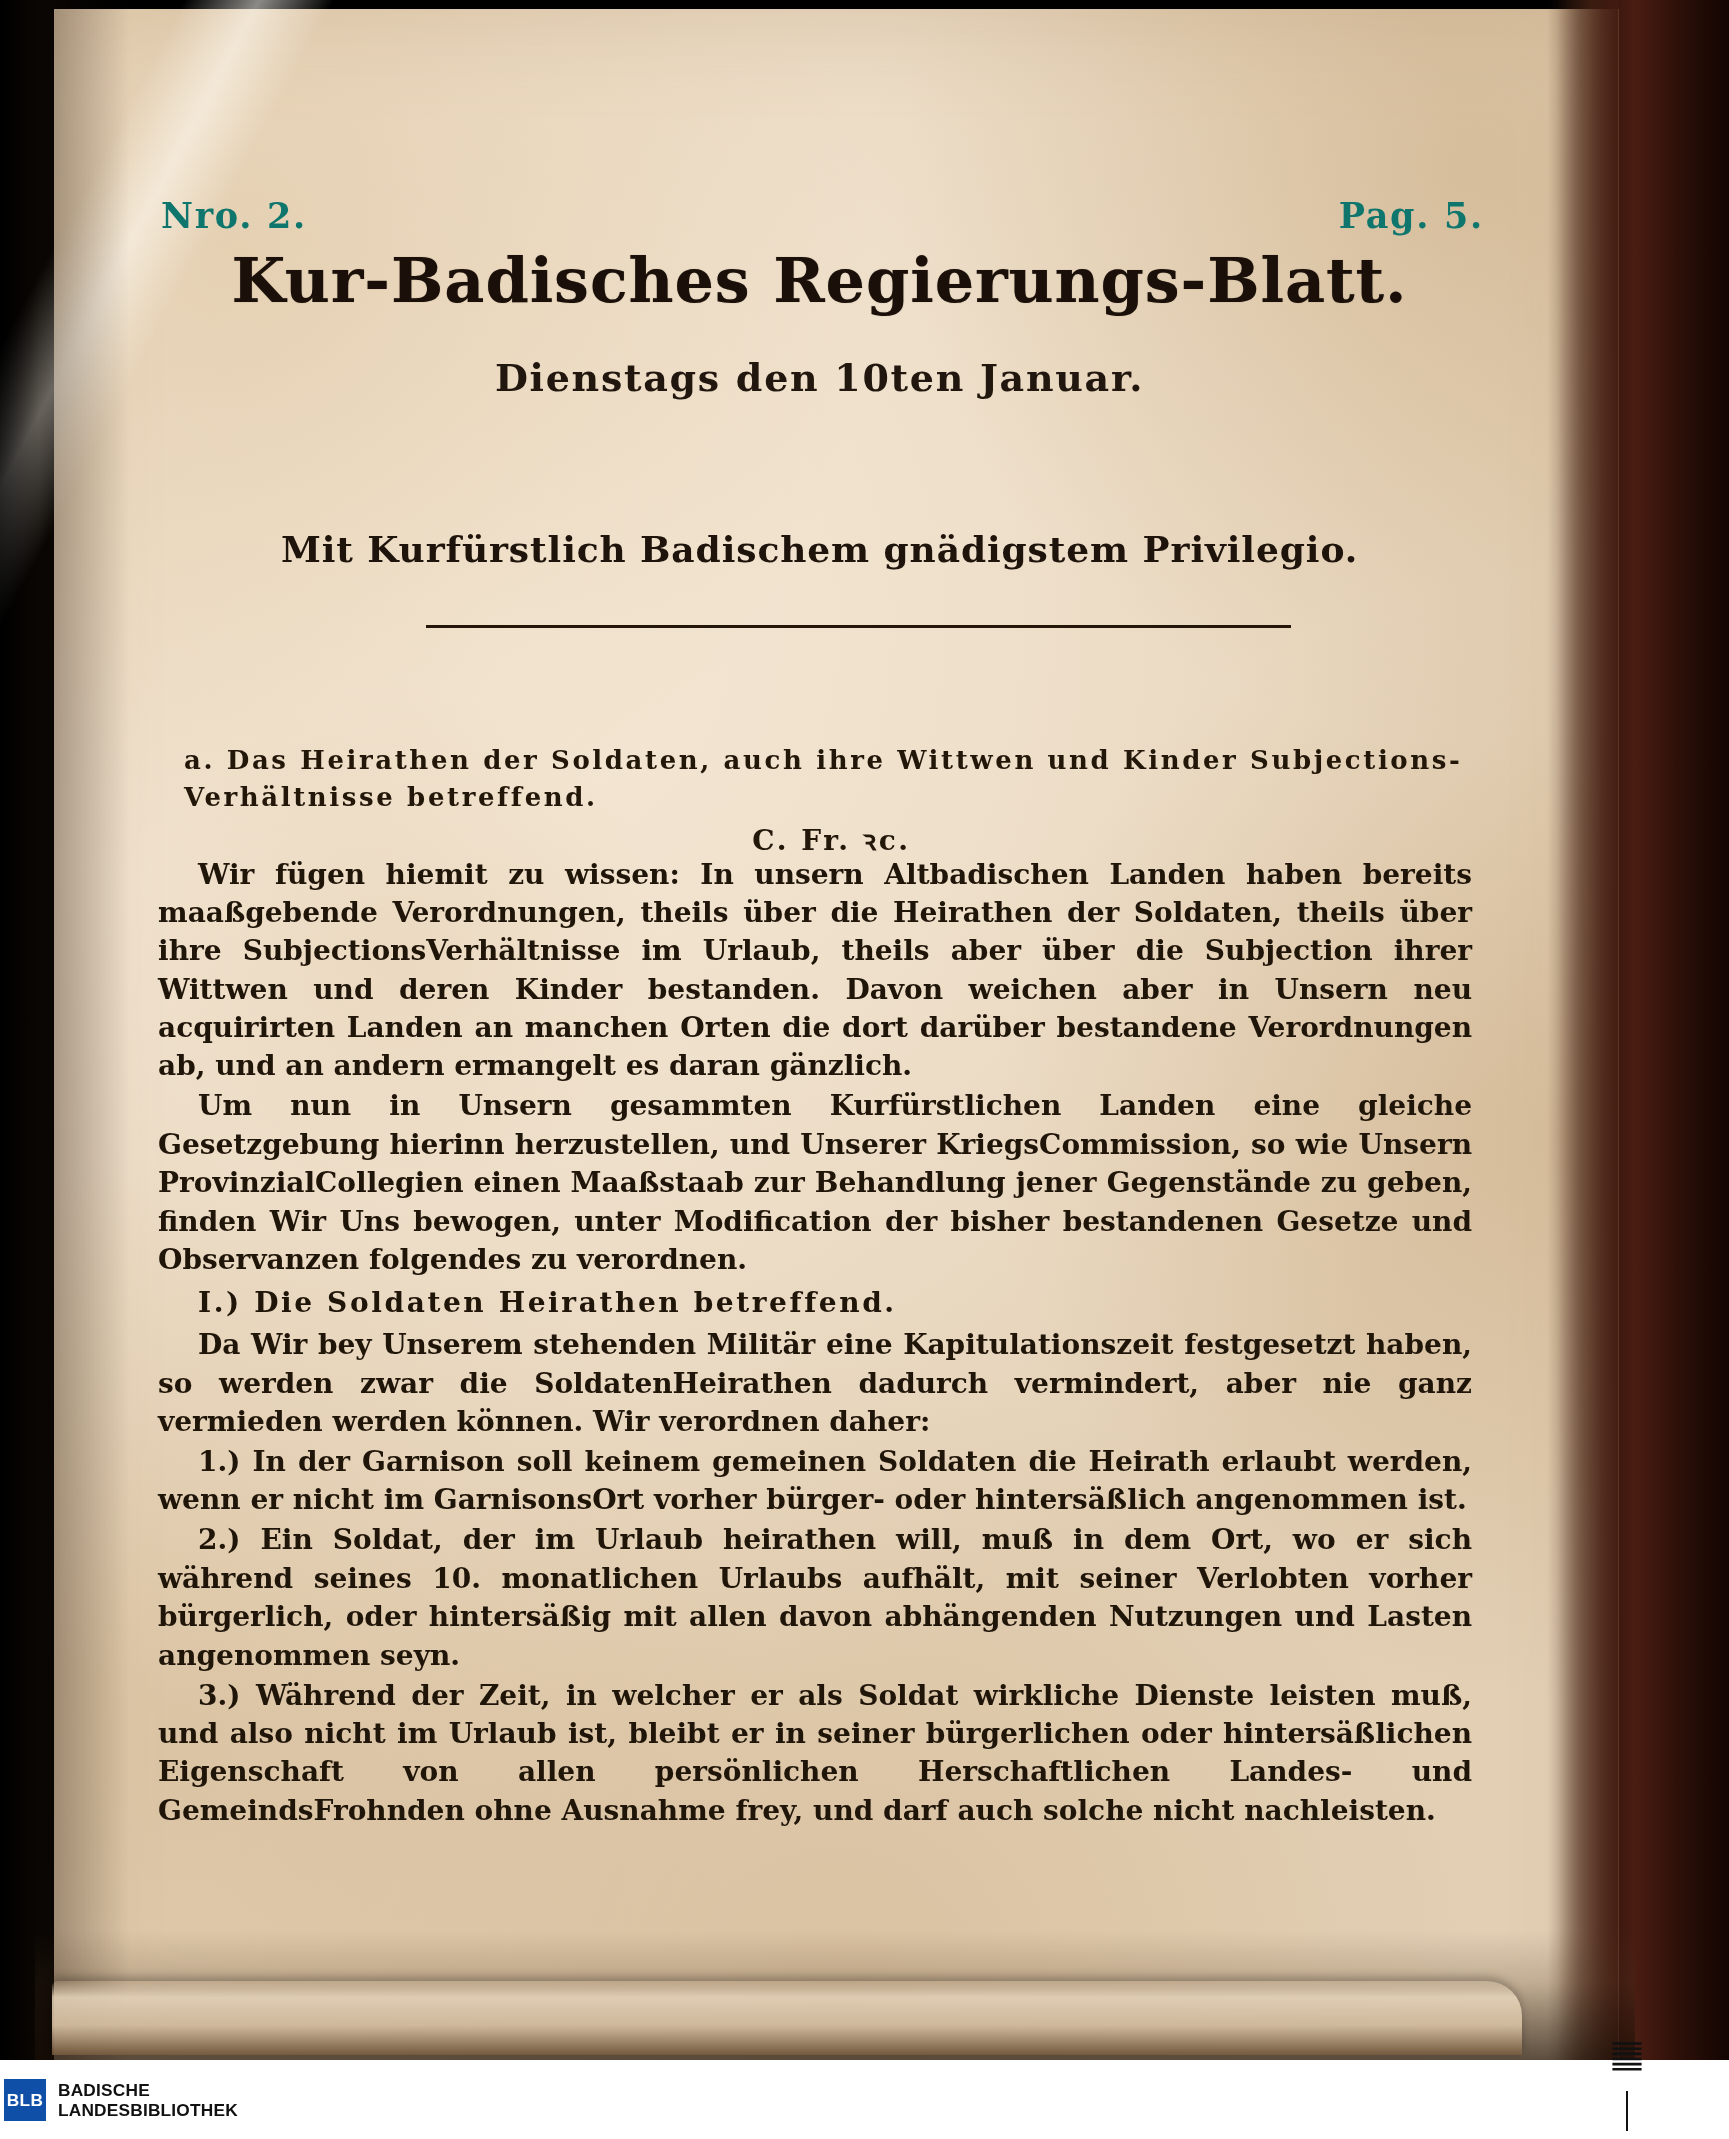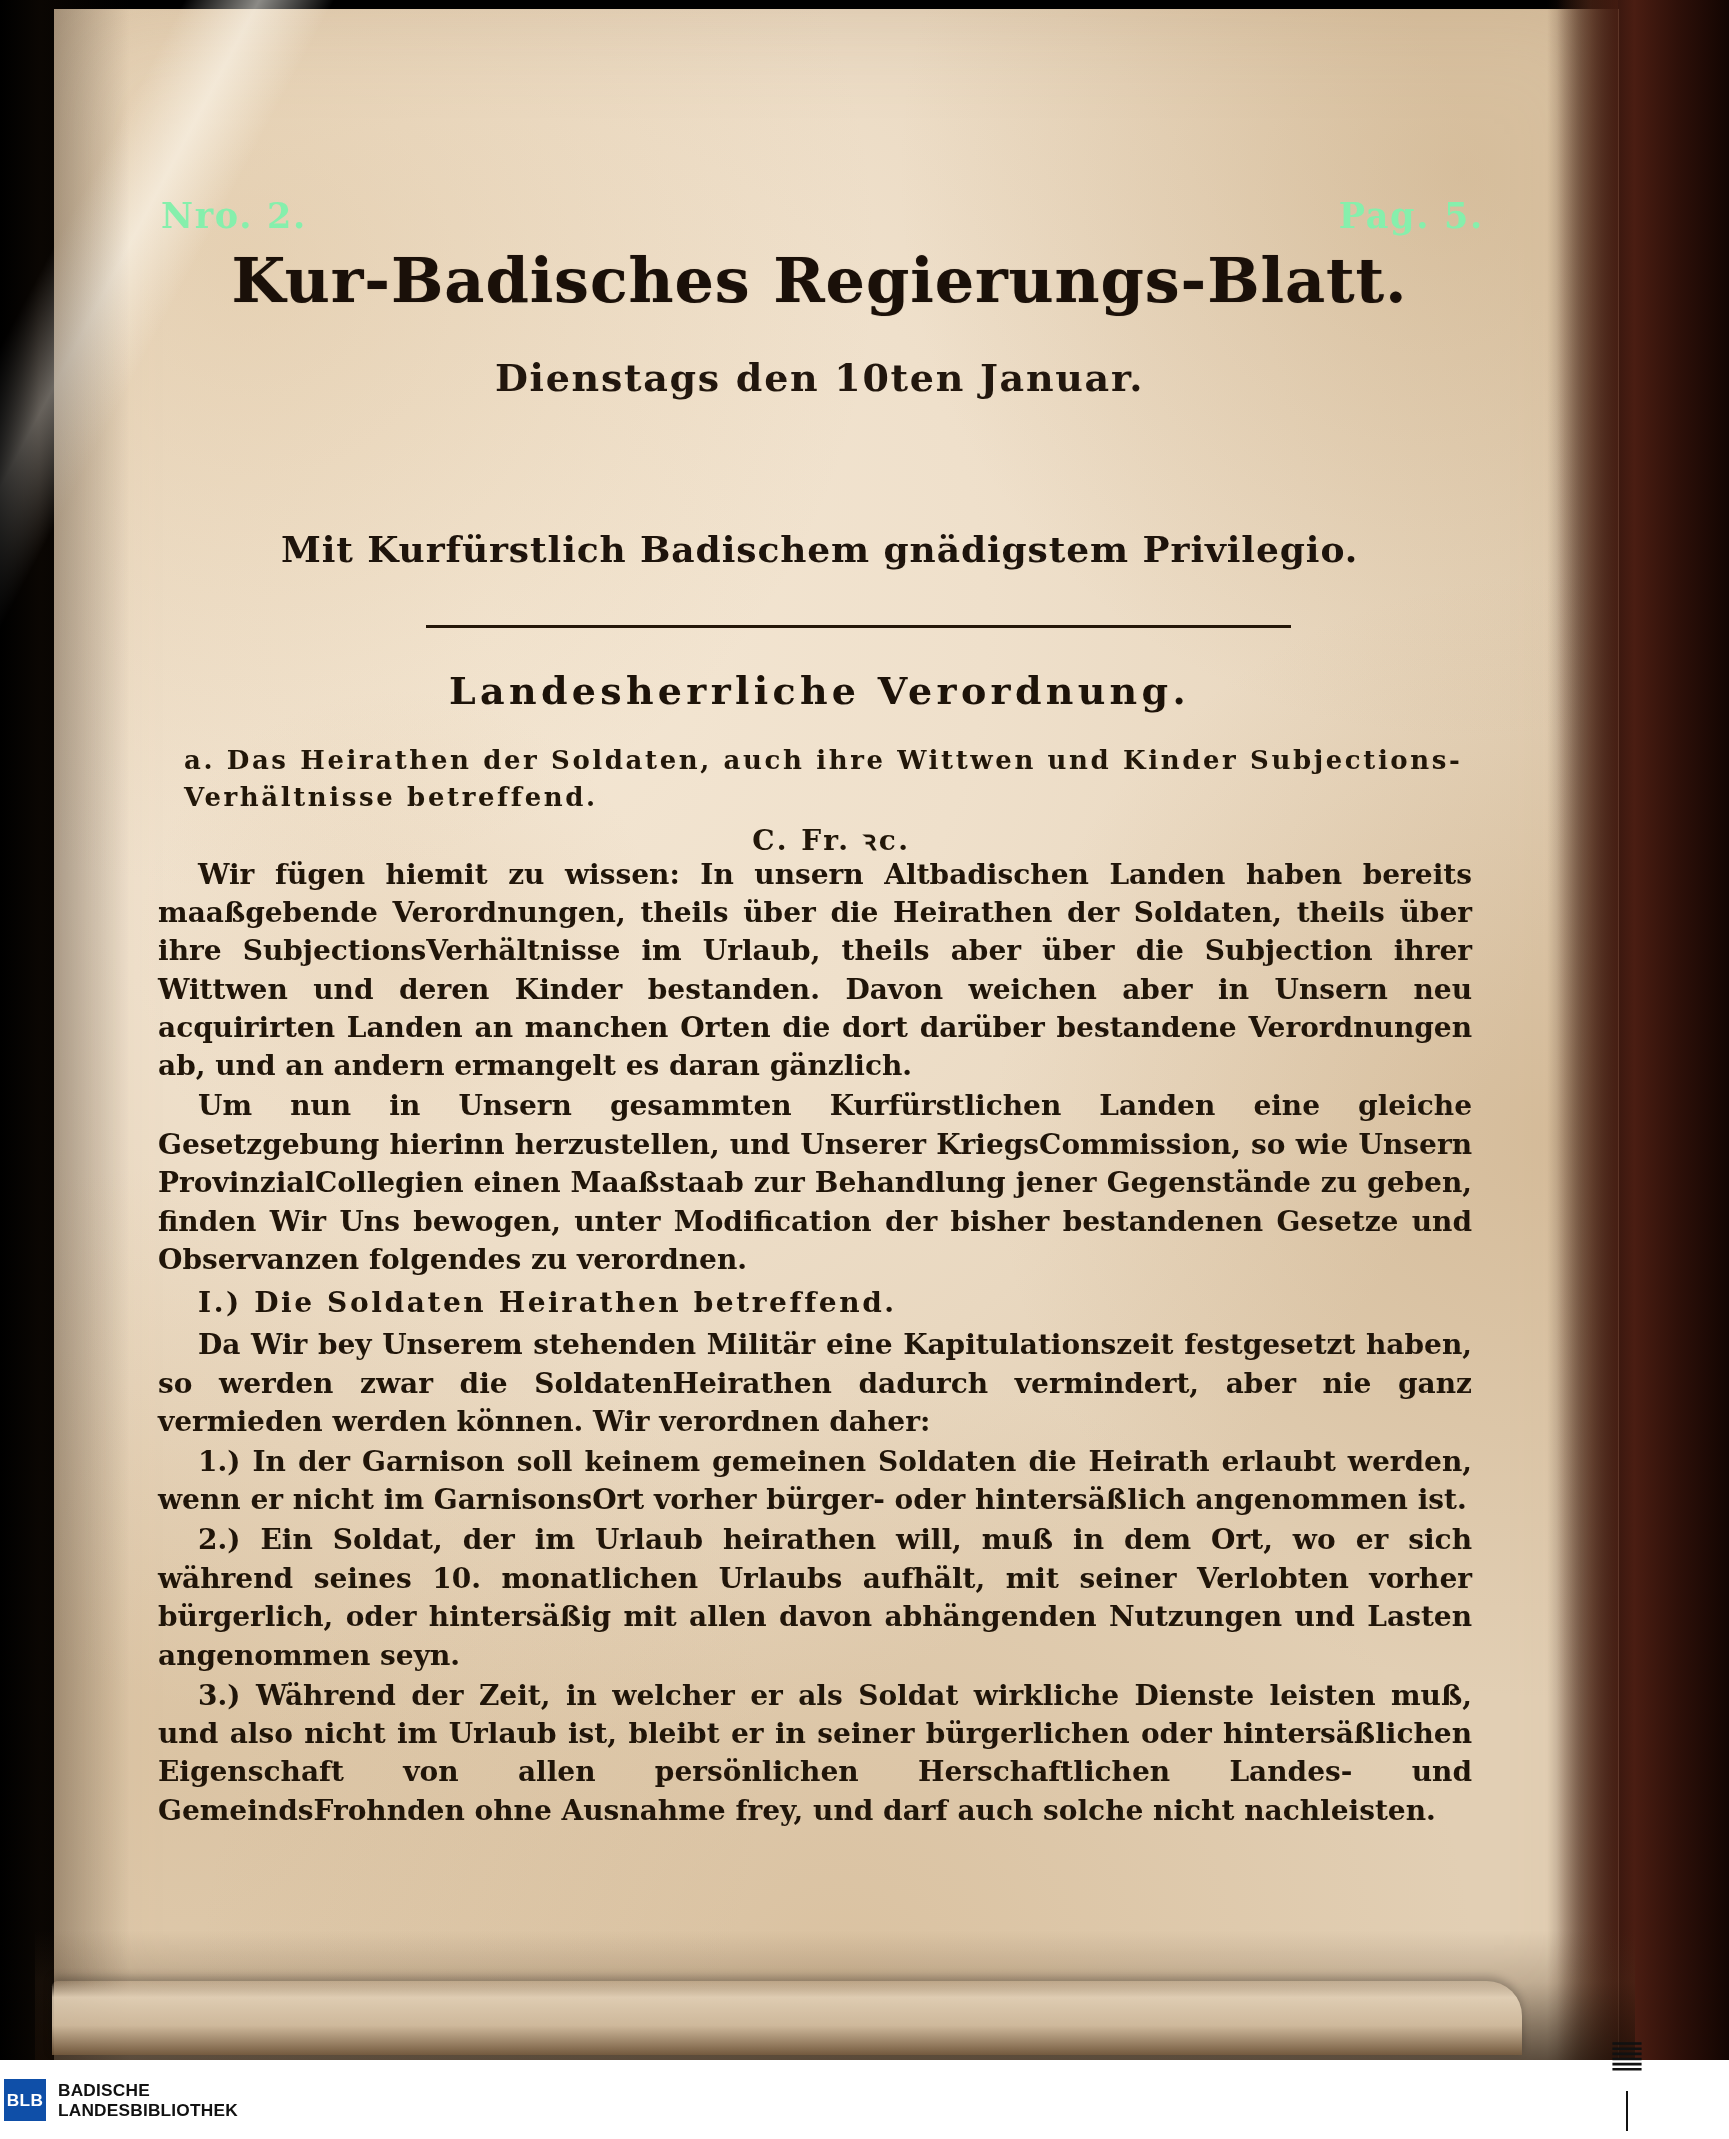--- a/index.html
+++ b/index.html
@@ -115,21 +115,21 @@
   .hdr-row {
     position: absolute;
     top: 186px;
     left: 55px;
     width: 1401px;
     display: flex;
     justify-content: space-between;
     align-items: baseline;
     font-size: 35px;
     letter-spacing: 1.7px;
-    color: #86efac;
+    color: #0f766e;
   }
   .hdr-row .nro { padding-left: 52px; }
   .hdr-row .pag { padding-right: 26px; }
 
   .title {
     position: absolute;
     top: 235px;
     left: 0;
     width: 1531px;
     text-align: center;
@@ -304,21 +304,20 @@
 
     <div class="title fraktur">Kur-Badisches Regierungs-Blatt.</div>
 
     <div class="subtitle fraktur">Dienstags den 10ten Januar.</div>
 
 
     <div class="privilegio fraktur">Mit Kurfürstlich Badischem gnädigstem Privilegio.</div>
 
     <div class="rule"></div>
 
-    <div class="section-head fraktur">Landesherrliche Verordnung.</div>
 
     <div class="subject fraktur">a. Das Heirathen der Soldaten, auch ihre Wittwen und Kinder Subjections-Verhältnisse betreffend.</div>
 
     <div class="cfr fraktur">C. Fr. ꝛc.</div>
 
     <div id="body-text" class="fraktur">
       <p>Wir fügen hiemit zu wissen: In unsern Altbadischen Landen haben bereits maaßgebende Verordnungen, theils über die Heirathen der Soldaten, theils über ihre SubjectionsVerhältnisse im Urlaub, theils aber über die Subjection ihrer Wittwen und deren Kinder bestanden. Davon weichen aber in Unsern neu acquirirten Landen an manchen Orten die dort darüber bestandene Verordnungen ab, und an andern ermangelt es daran gänzlich.</p>
       <p>Um nun in Unsern gesammten Kurfürstlichen Landen eine gleiche Gesetzgebung hierinn herzustellen, und Unserer KriegsCommission, so wie Unsern ProvinzialCollegien einen Maaßstaab zur Behandlung jener Gegenstände zu geben, finden Wir Uns bewogen, unter Modification der bisher bestandenen Gesetze und Observanzen folgendes zu verordnen.</p>
       <p class="roman">I.) Die Soldaten Heirathen betreffend.</p>
       <p>Da Wir bey Unserem stehenden Militär eine Kapitulationszeit festgesetzt haben, so werden zwar die SoldatenHeirathen dadurch vermindert, aber nie ganz vermieden werden können. Wir verordnen daher:</p>

